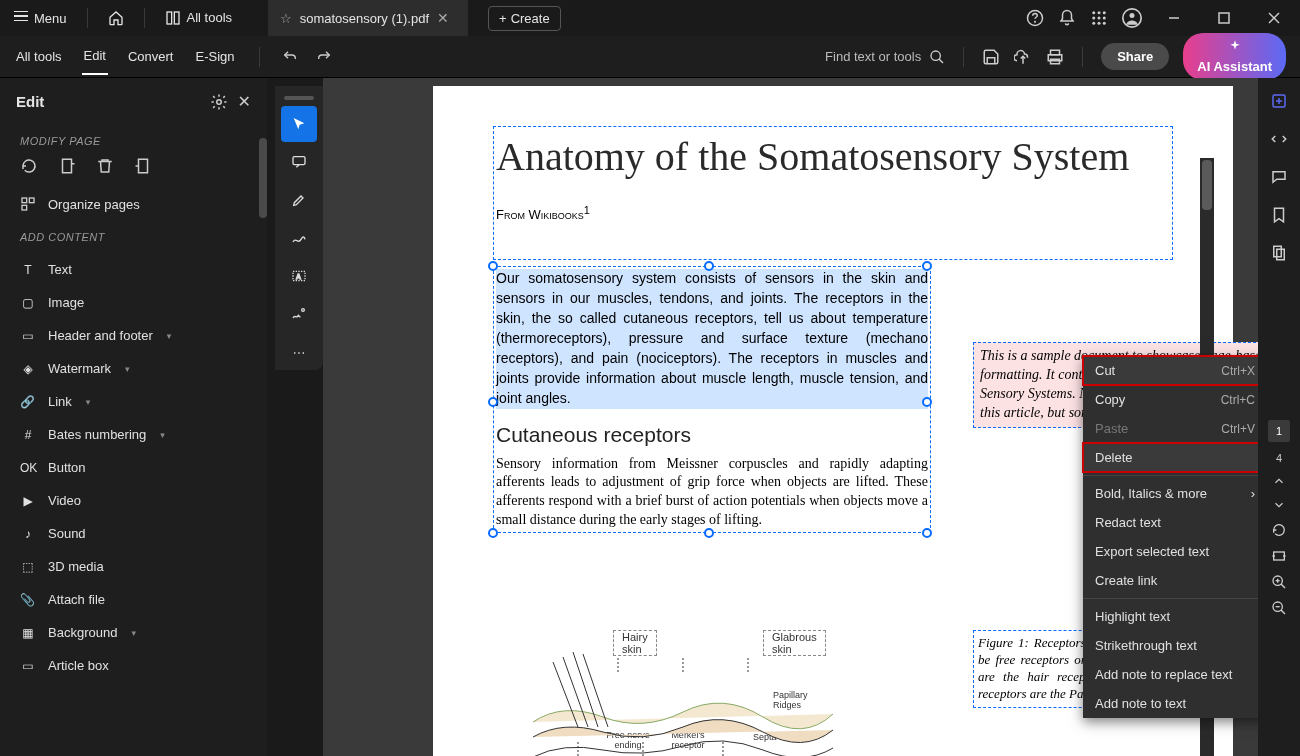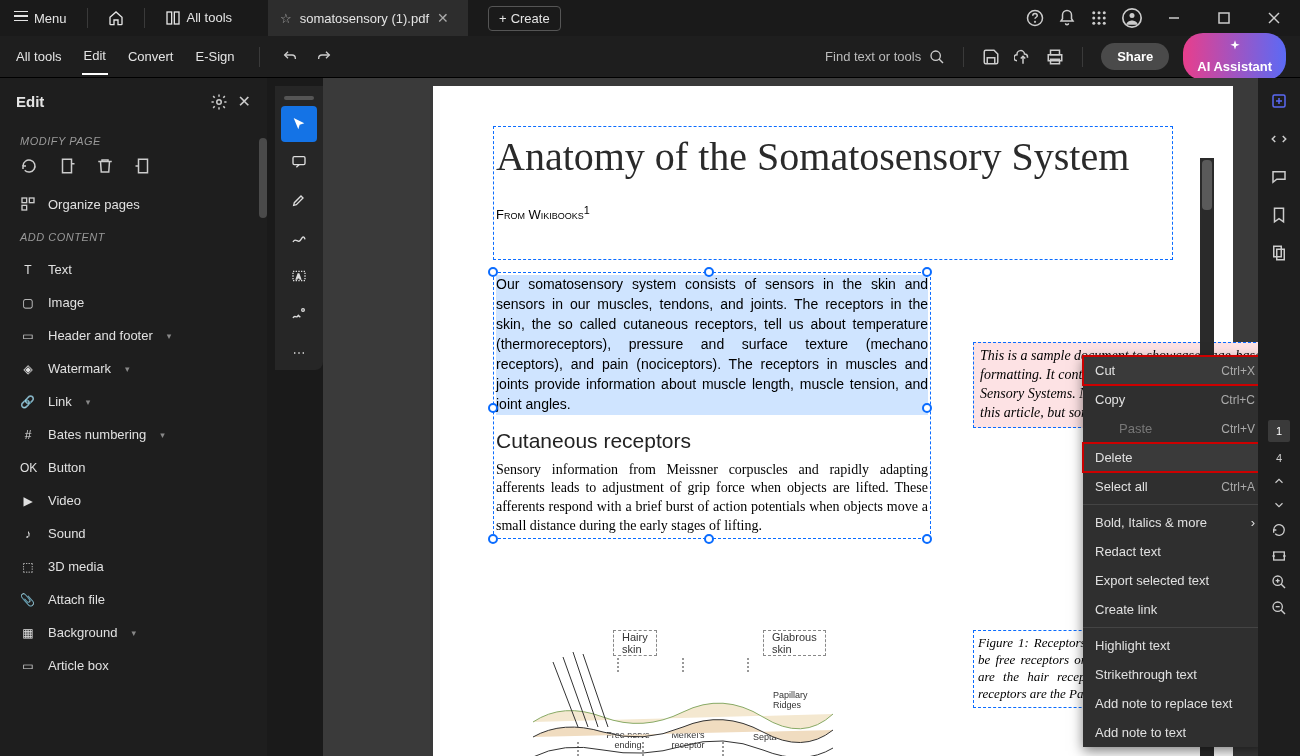--- a/index.html
+++ b/index.html
@@ -36,31 +36,31 @@
 .sb-thumb { position:absolute; right:0; top:60px; width:8px; height:80px; background:#4a4a4a; border-radius:4px; }
 .tool-rail { width:48px; background:#262626; display:flex; flex-direction:column; align-items:center; padding-top:6px; gap:2px; border-radius:0 0 8px 0; margin:8px 0 0 8px; height:fit-content; }
 .tool-btn { width:36px; height:36px; display:flex; align-items:center; justify-content:center; cursor:pointer; border-radius:4px; color:#ddd; }
 .tool-btn.active { background:#1473e6; color:#fff; }
 .canvas { flex:1; background:#3a3a3a; position:relative; overflow:hidden; }
 .page { position:absolute; left:110px; top:8px; width:800px; height:900px; background:#fff; color:#000; padding:40px 0 0 0; }
 .title-box { margin:0 60px; border:1px dashed #0a6cff; padding:6px 2px 36px; }
 .doc-title { font-family:"Times New Roman",serif; font-size:40px; font-weight:400; color:#2a2a2a; }
 .subtitle { font-family:"Times New Roman",serif; font-variant:small-caps; font-size:13px; margin-top:24px; }
 .sel-handle { width:10px; height:10px; background:#fff; border:2px solid #0a6cff; border-radius:50%; position:absolute; }
-.body-box { margin:12px 60px 0; border:1px dashed #0a6cff; position:relative; padding:2px; }
+.body-box { margin:6px 60px 0; border:1px dashed #0a6cff; position:relative; padding:2px; }
 .body-text { font-family:"Times New Roman",serif; font-size:14px; line-height:1.35; text-align:justify; background:#cfe4ff; }
 .h2 { font-family:Arial,sans-serif; font-size:21px; font-weight:400; margin:14px 0 8px; color:#222; }
 .body2 { font-family:"Times New Roman",serif; font-size:14px; line-height:1.35; text-align:justify; }
 .callout { position:absolute; left:540px; top:256px; width:348px; background:#fde2e4; border:1px dashed #0a6cff; font-family:"Times New Roman",serif; font-style:italic; font-size:14px; line-height:1.35; padding:4px 6px; }
 .aside { position:absolute; left:540px; top:544px; width:350px; border:1px dashed #0a6cff; font-family:"Times New Roman",serif; font-size:13px; font-style:italic; line-height:1.3; padding:4px; text-align:justify; }
 .figure-labels { position:absolute; left:130px; top:544px; font-family:"Times New Roman",serif; font-size:11px; color:#333; }
 .skin-svg { position:absolute; left:90px; top:556px; }
 .ctx-menu { position:absolute; left:760px; top:278px; width:184px; background:#2f2f2f; color:#e0e0e0; font-size:13px; box-shadow:0 4px 12px rgba(0,0,0,.5); z-index:10; }
 .ctx-item { display:flex; justify-content:space-between; align-items:center; padding:7px 12px; cursor:pointer; }
-.ctx-item.disabled { color:#777;margin-left:24px; }
+.ctx-item.disabled { color:#777; }
 .ctx-item.hl { outline:2px solid #c00; outline-offset:-1px; background:#3a3a3a; }
 .ctx-sep { height:1px; background:#444; margin:3px 0; }
 .ctx-short { color:#aaa; font-size:12px; }
 .right-rail { width:42px; background:#1e1e1e; display:flex; flex-direction:column; align-items:center; padding-top:14px; gap:20px; }
 .rr-icon { cursor:pointer; color:#ccc; }
 .page-nav { position:absolute; right:4px; top:420px; width:34px; display:flex; flex-direction:column; align-items:center; gap:10px; }
 .pn-box { background:#3a3a3a; color:#fff; width:22px; height:22px; display:flex; align-items:center; justify-content:center; font-size:11px; border-radius:2px; }
 .pn-txt { color:#ccc; font-size:11px; }
 .vscroll { position:absolute; right:44px; top:80px; width:14px; height:660px; background:#2a2a2a; }
 .vthumb { position:absolute; top:2px; left:2px; width:10px; height:50px; background:#5a5a5a; border-radius:4px; }
@@ -403,24 +403,20 @@
           <span>Copy</span>
           <span class="ctx-short">Ctrl+C</span>
         </div>
         <div class="ctx-item disabled">
           <span>Paste</span>
           <span class="ctx-short">Ctrl+V</span>
         </div>
         <div class="ctx-item hl">
           <span>Delete</span>
         </div>
-        <div class="ctx-item">
-          <span>Select all</span>
-          <span class="ctx-short">Ctrl+A</span>
-        </div>
         <div class="ctx-sep"></div>
         <div class="ctx-item">
           <span>Bold, Italics &amp; more</span>
           <span>›</span>
         </div>
         <div class="ctx-item">
           <span>Redact text</span>
         </div>
         <div class="ctx-item">
           <span>Export selected text</span>

